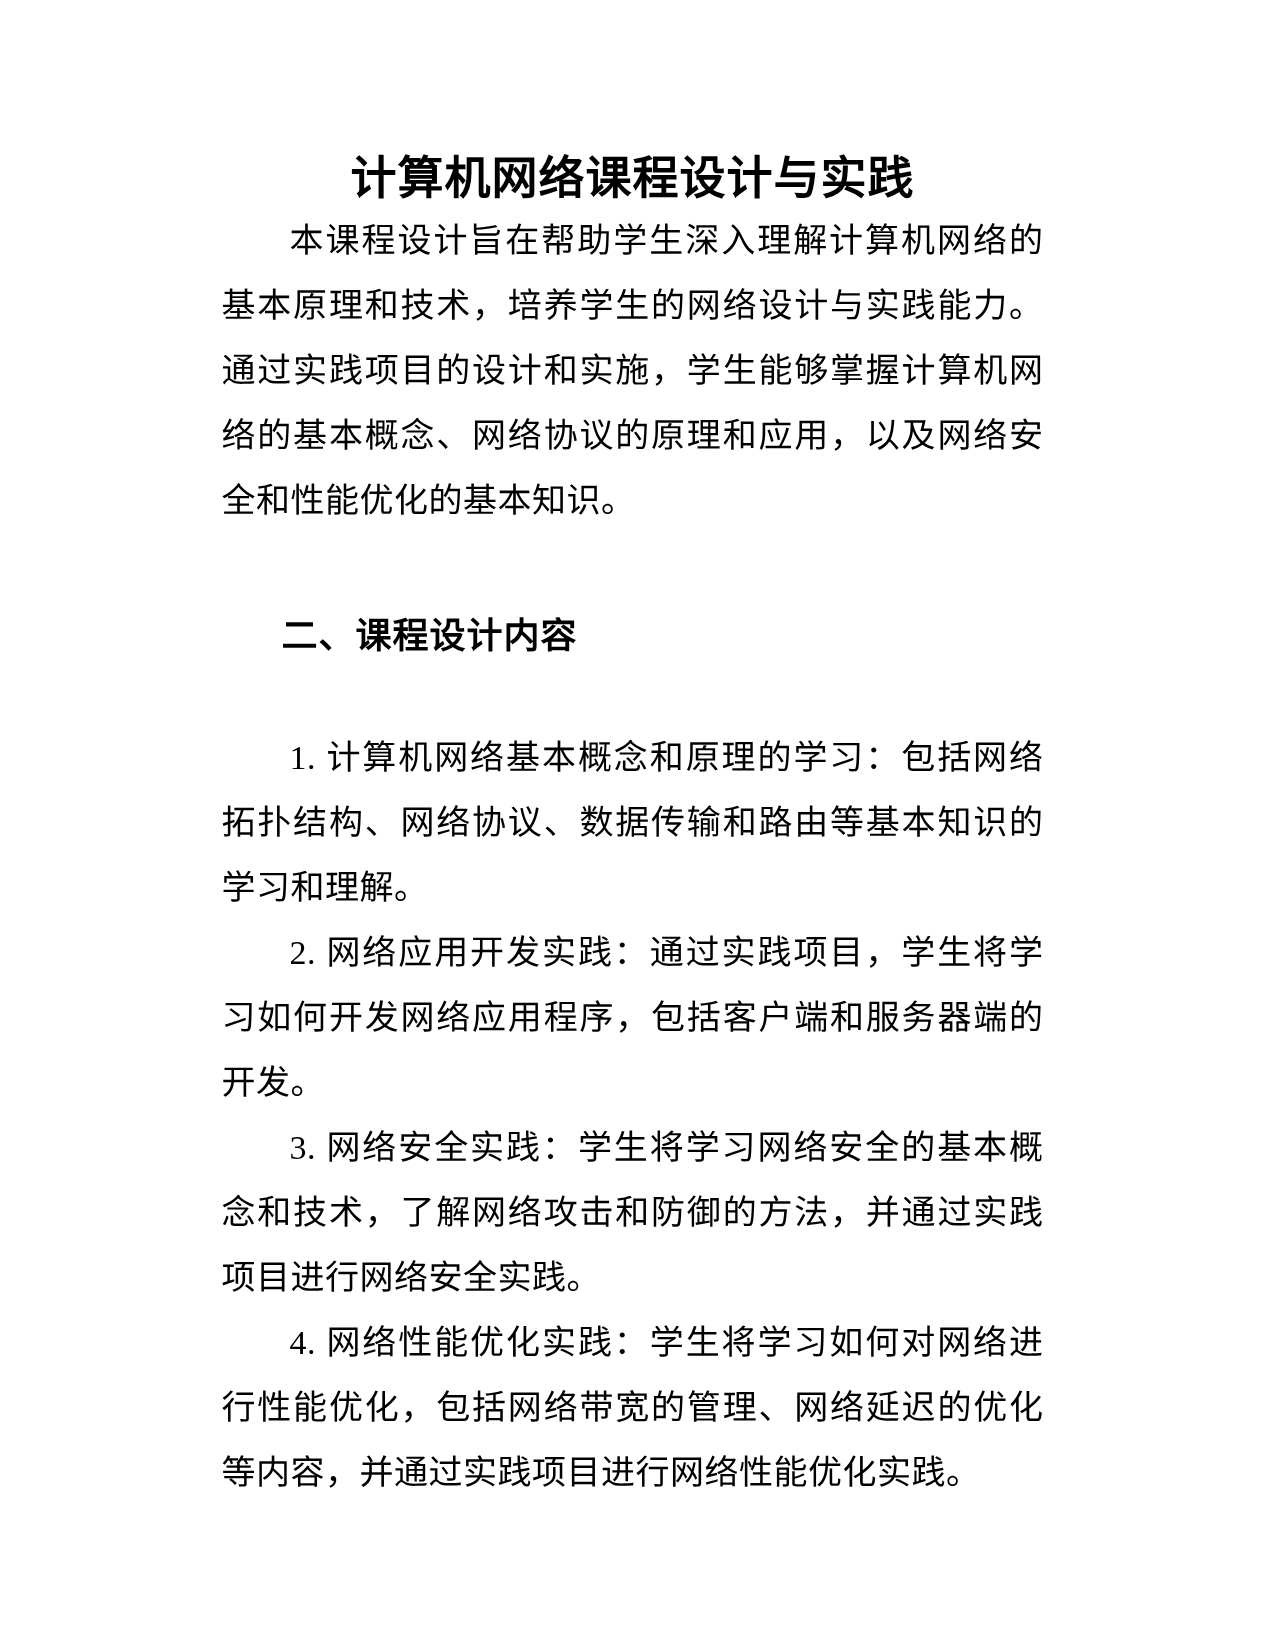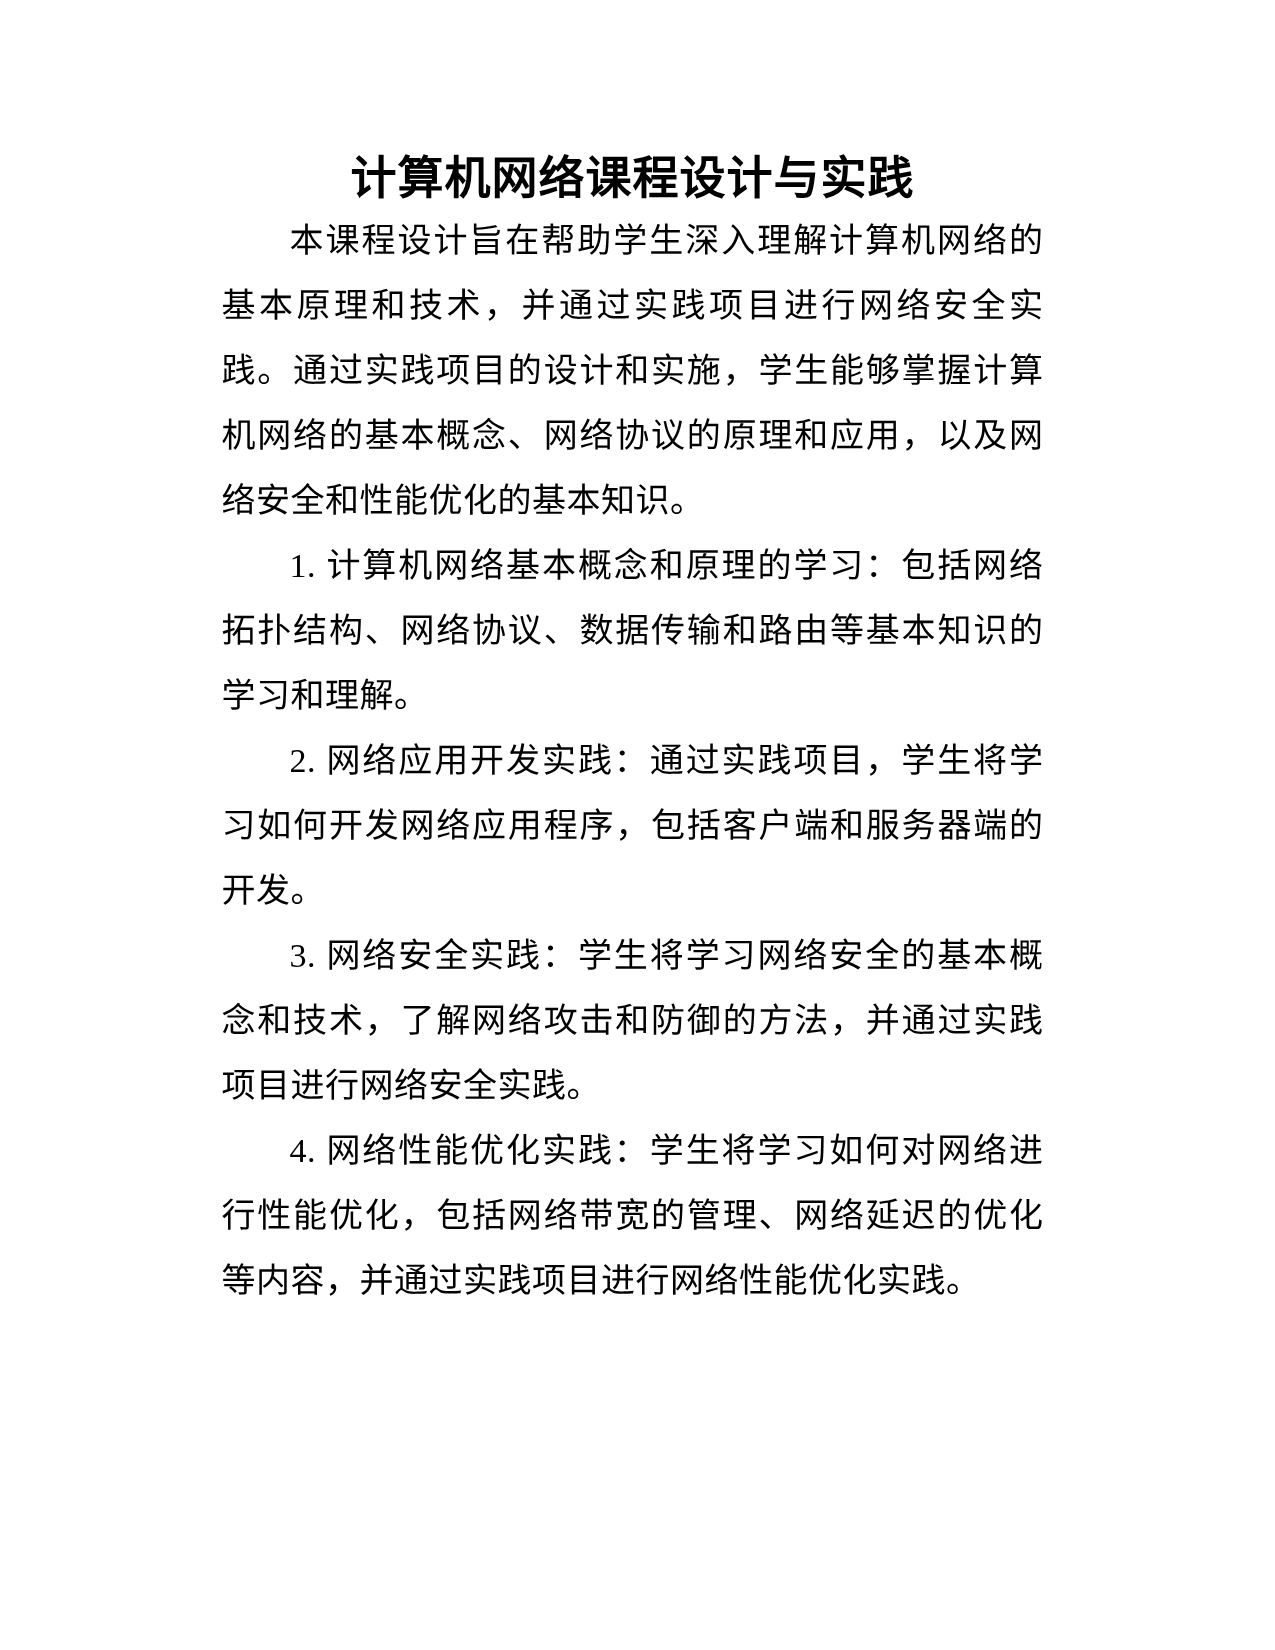--- a/index.html
+++ b/index.html
@@ -48,23 +48,24 @@
   }
 </style>
 </head>
 <body>
 
 <div class="page">
 
   <h1 class="doc-title">计算机网络课程设计与实践</h1>
 
   <div>
-    <p class="body-para">本课程设计旨在帮助学生深入理解计算机网络的基本原理和技术，并通过实践项目进行网络安全实践。通过实践项目的设计和实施，学生能够掌握计算机网络的基本概念、网络协议的原理和应用，以及网络安全和性能优化的基本知识。</p>
+    <p class="body-para">本课程设计旨在帮助学生深入理解计算机网络的基本原理和技术，培养学生的网络设计与实践能力。通过实践项目的设计和实施，学生能够掌握计算机网络的基本概念、网络协议的原理和应用，以及网络安全和性能优化的基本知识。</p>
   </div>
 
   <div>
+    <h2 class="section-heading">二、课程设计内容</h2>
     <p class="body-para">1. 计算机网络基本概念和原理的学习：包括网络拓扑结构、网络协议、数据传输和路由等基本知识的学习和理解。</p>
     <p class="body-para">2. 网络应用开发实践：通过实践项目，学生将学习如何开发网络应用程序，包括客户端和服务器端的开发。</p>
     <p class="body-para">3. 网络安全实践：学生将学习网络安全的基本概念和技术，了解网络攻击和防御的方法，并通过实践项目进行网络安全实践。</p>
     <p class="body-para">4. 网络性能优化实践：学生将学习如何对网络进行性能优化，包括网络带宽的管理、网络延迟的优化等内容，并通过实践项目进行网络性能优化实践。</p>
   </div>
 
 </div>
 
 </body></html>

